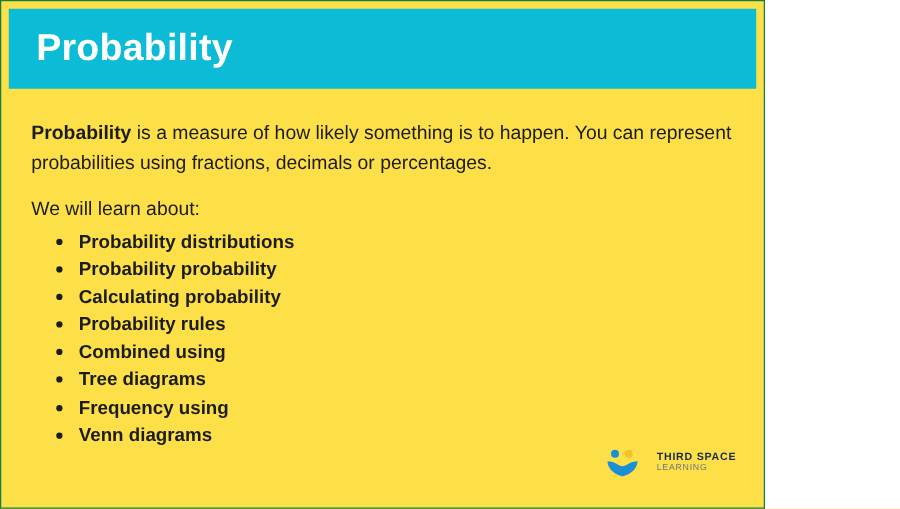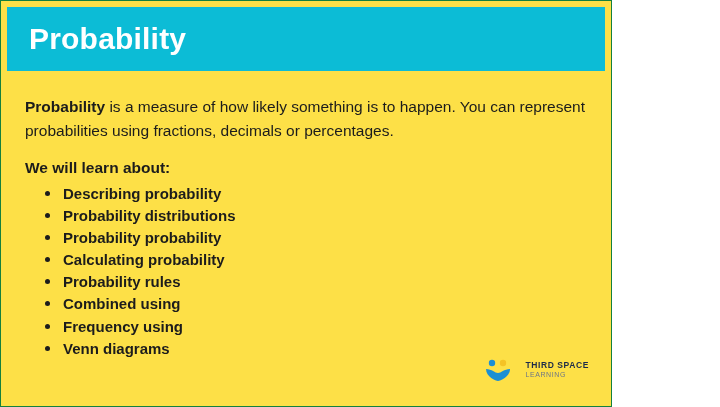--- a/index.html
+++ b/index.html
@@ -53,21 +53,20 @@
     max-width: 672px;
     margin-bottom: 16px;
   }
   .intro b {
     font-weight: bold;
   }
   .lead {
     font-size: 15.5px;
     color: #1c1c1c;
     margin-bottom: 6px;
-    font-weight: bold;
   }
   ul.topic-list {
     list-style: none;
     margin: 0;
     padding: 0 0 0 18px;
   }
   ul.topic-list li {
     position: relative;
     font-size: 15px;
     font-weight: bold;
@@ -124,26 +123,26 @@
     <div class="header-title">Probability</div>
   </div>
 
   <div class="content">
 
     <p class="intro"><b>Probability</b><span> is a measure of how likely something is to happen. You can represent probabilities using fractions, decimals or percentages.</span></p>
 
     <p class="lead">We will learn about:</p>
 
     <ul class="topic-list">
-      <li>Describing probability</li>
       <li>Probability distributions</li>
       <li>Probability probability</li>
       <li>Calculating probability</li>
       <li>Probability rules</li>
       <li>Combined using</li>
+      <li>Tree diagrams</li>
       <li>Frequency using</li>
       <li>Venn diagrams</li>
     </ul>
 
   </div>
 
   <div class="logo">
     <span class="logo-mark">
       <svg width="28" height="24" viewBox="0 0 28 24" xmlns="http://www.w3.org/2000/svg">
         <circle cx="8" cy="5" r="3.2" fill="#1b8fd4"></circle>

